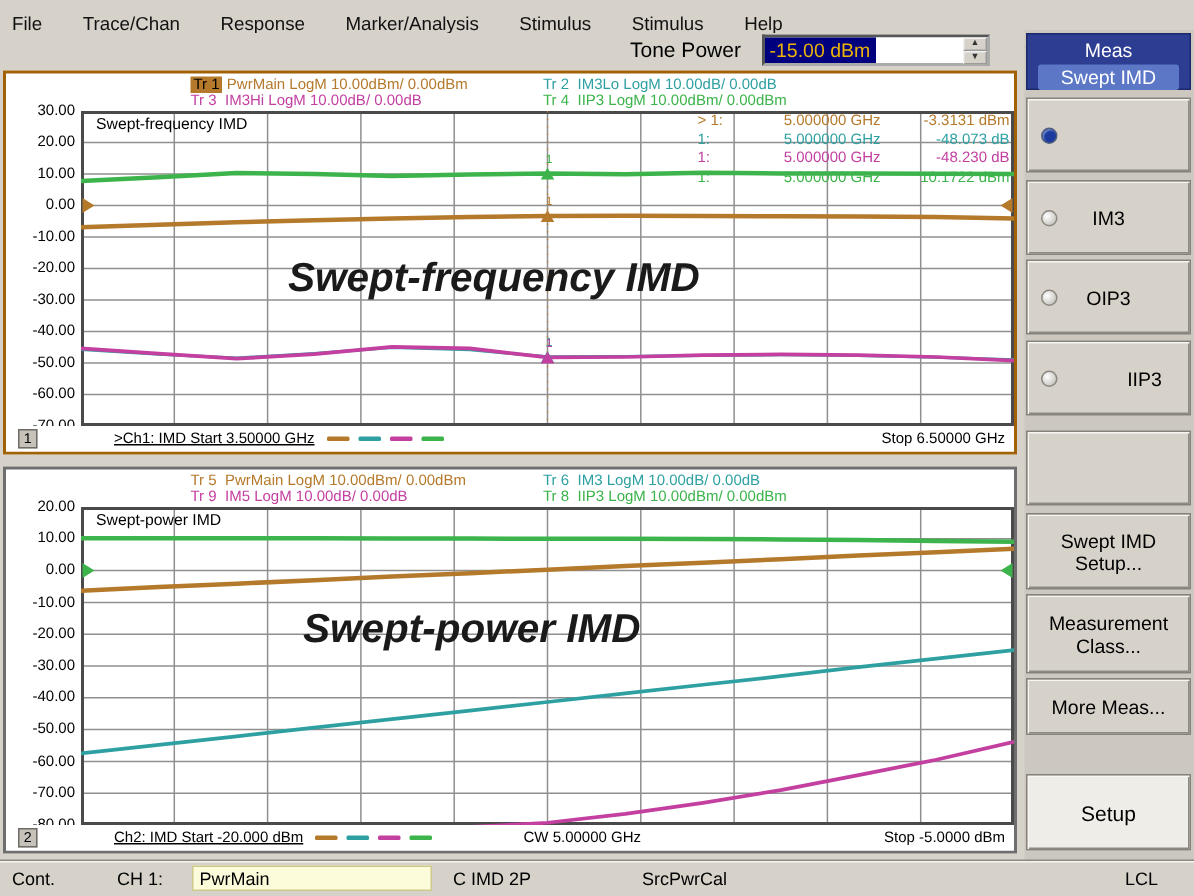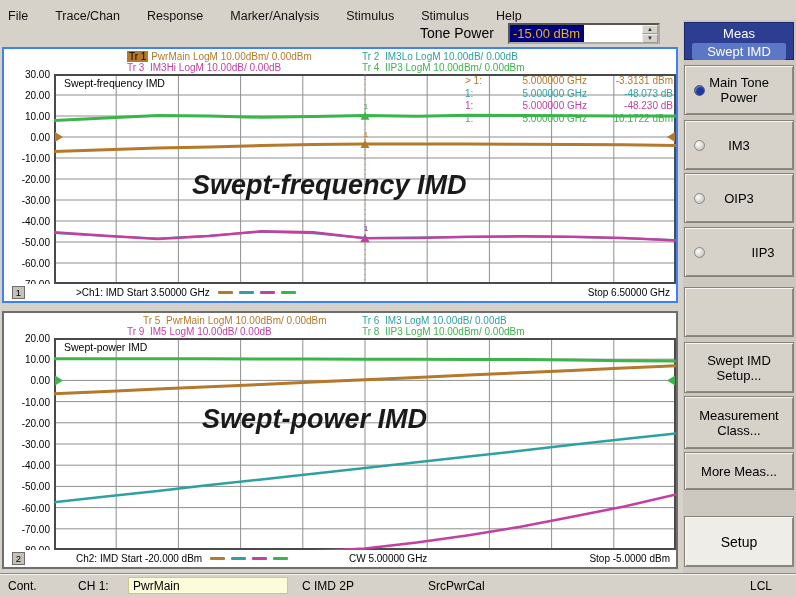--- a/index.html
+++ b/index.html
@@ -33,21 +33,21 @@
     font-size:13px; color:#000; cursor:default; }
   .sb-btn .lbl { width:100%; padding:0 4px; }
   .radio { position:absolute; left:9px; width:11px; height:11px; border-radius:50%;
     background:radial-gradient(circle at 35% 35%, #fff, #b9b6ae); border:1px solid #8a8880; }
   .radio.sel { background:#1a3a9e; border:1px solid #53607f; box-shadow:inset 1px 1px 1px #6d84c8; }
   .sb-setup { background:#efede7; font-size:14px; }
 
   
   .main { position:absolute; left:0; top:46px; width:682px; height:528px; background:#d6d2ca; }
   .panel { position:absolute; left:2px; width:676px; background:#fff; }
-  #panel1 { top:1px;  height:256px; border:2px solid #3b82f6; }
+  #panel1 { top:1px;  height:256px; border:2px solid #a16207; }
   #panel2 { top:265px; height:258px; border:2px solid #6e6e6e; }
 
   .trace-labels { position:relative; height:25px; font-size:10px; white-space:pre; }
   .tl { position:absolute; line-height:11px; }
   .tl-r1 { top:2px; } .tl-r2 { top:13px; }
   .tl-c1 { left:123px; } .tl-c2 { left:358px; }
   .tr-hl { background:#b5792b; color:#000; padding:0 2px; }
 
   .plot-row { display:flex; }
   .yaxis { width:50px; position:relative; font-size:10px; color:#000; }
@@ -64,21 +64,21 @@
   #panel1 .annotation { left:138px; top:96px; }
   #panel2 .annotation { left:148px; top:66px; }
   .readout { right:3px; top:1px; font-size:10px; text-align:right; }
   .ro-row { display:flex; justify-content:flex-end; line-height:12.5px; white-space:pre; }
   .ro-pre { width:26px; text-align:left; } .ro-freq { width:96px; text-align:right; }
   .ro-val { width:86px; text-align:right; }
 
   .chan-row { position:relative; height:17px; font-size:10px; display:flex; align-items:center; background:#fff; }
   .chan-badge { position:absolute; left:8px; top:2px; width:13px; height:13px; background:#c6c2ba;
     border:1px solid #6e6c66; font-size:9.5px; text-align:center; line-height:12px; color:#000; }
-  .chan-start { margin-left:72px; white-space:pre; }
+  .chan-start { margin-left:72px; white-space:pre;text-decoration:underline; }
   .dashes { display:flex; gap:6px; margin-left:8px; }
   .dash { width:15px; height:3px; border-radius:1px; }
   .chan-cw { position:absolute; left:345px; }
   .chan-stop { position:absolute; right:6px; }
 
   
   .statusbar { position:absolute; left:0; top:574px; width:796px; height:23px; background:#d6d2ca;
     border-top:1px solid #f5f4f0; box-shadow:0 -1px 0 #8a8880; font-size:12px; color:#000; }
   .st { position:absolute; top:4px; }
   .st-cont { left:8px; } .st-ch { left:78px; }
@@ -191,21 +191,21 @@
         <span class="dash" style="background: rgb(47, 160, 162);"></span>
         <span class="dash" style="background: rgb(195, 63, 160);"></span>
         <span class="dash" style="background: rgb(60, 180, 75);"></span>
       </span>
       <span class="chan-stop">Stop 6.50000 GHz</span>
     </div>
   </div>
 
   <div class="panel" id="panel2">
     <div class="trace-labels">
-      <span class="tl tl-r1 tl-c1" style="color: rgb(181, 121, 43); margin-left: 16px;"><span>Tr 5</span><span>  PwrMain LogM 10.00dBm/ 0.00dBm</span></span>
+      <span class="tl tl-r1 tl-c1" style="color: rgb(181, 121, 43);"><span>Tr 5</span><span>  PwrMain LogM 10.00dBm/ 0.00dBm</span></span>
       <span class="tl tl-r1 tl-c2" style="color: rgb(47, 160, 162);"><span>Tr 6</span><span>  IM3 LogM 10.00dB/ 0.00dB</span></span>
       <span class="tl tl-r2 tl-c1" style="color: rgb(195, 63, 160);"><span>Tr 9</span><span>  IM5 LogM 10.00dB/ 0.00dB</span></span>
       <span class="tl tl-r2 tl-c2" style="color: rgb(60, 180, 75);"><span>Tr 8</span><span>  IIP3 LogM 10.00dBm/ 0.00dBm</span></span>
     </div>
     <div class="plot-row">
       <div class="yaxis">
           <div class="ytick" style="top: 0%;">20.00</div>
           <div class="ytick" style="top: 10%;">10.00</div>
           <div class="ytick" style="top: 20%;">0.00</div>
           <div class="ytick" style="top: 30%;">-10.00</div>
@@ -266,21 +266,20 @@
   </div>
 </div>
 
 <div class="sidebar">
   <div class="sb-header">
     <div>Meas</div>
     <div class="sb-header-box">Swept IMD</div>
   </div>
   <div class="sb-btn" style="top:45px; height:50px;">
     <span class="radio sel"></span>
-    <span class="lbl">Main Tone Power</span>
   </div>
   <div class="sb-btn" style="top:100px; height:50px;">
     <span class="radio"></span>
     <span class="lbl">IM3</span>
   </div>
   <div class="sb-btn" style="top:153px; height:50px;">
     <span class="radio"></span>
     <span class="lbl">OIP3</span>
   </div>
   <div class="sb-btn" style="top:207px; height:50px;padding-left:48px;">

